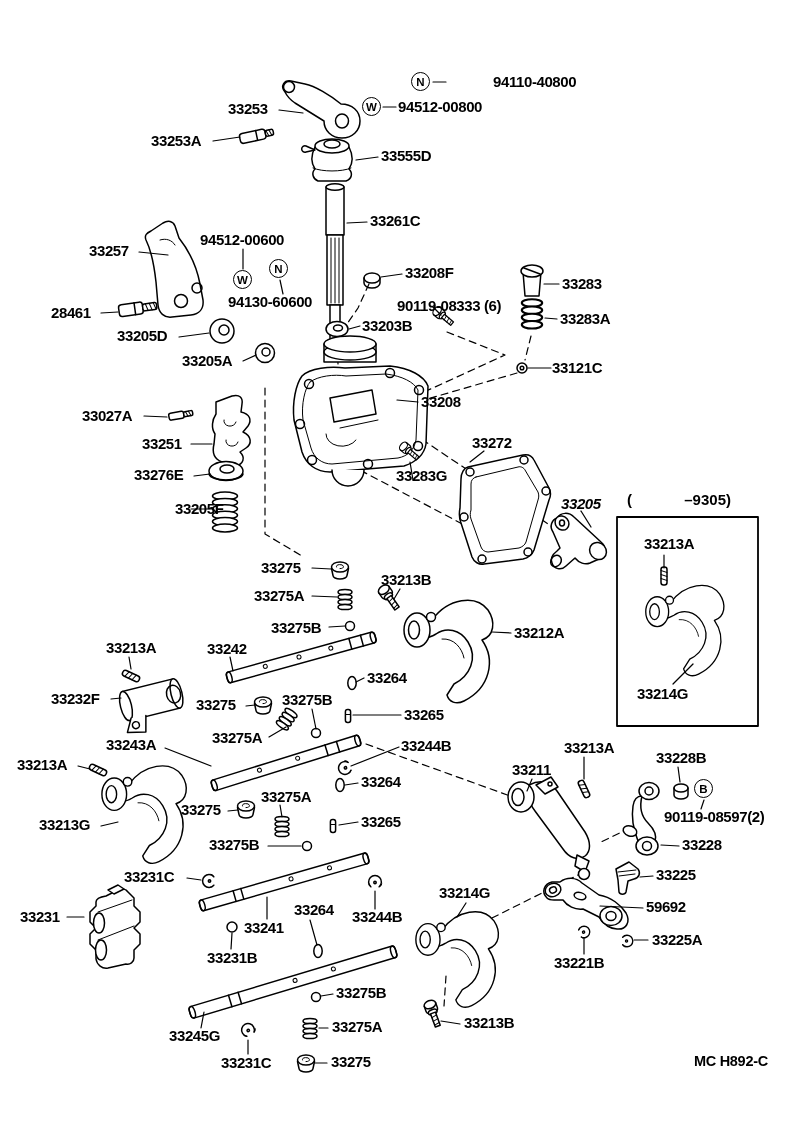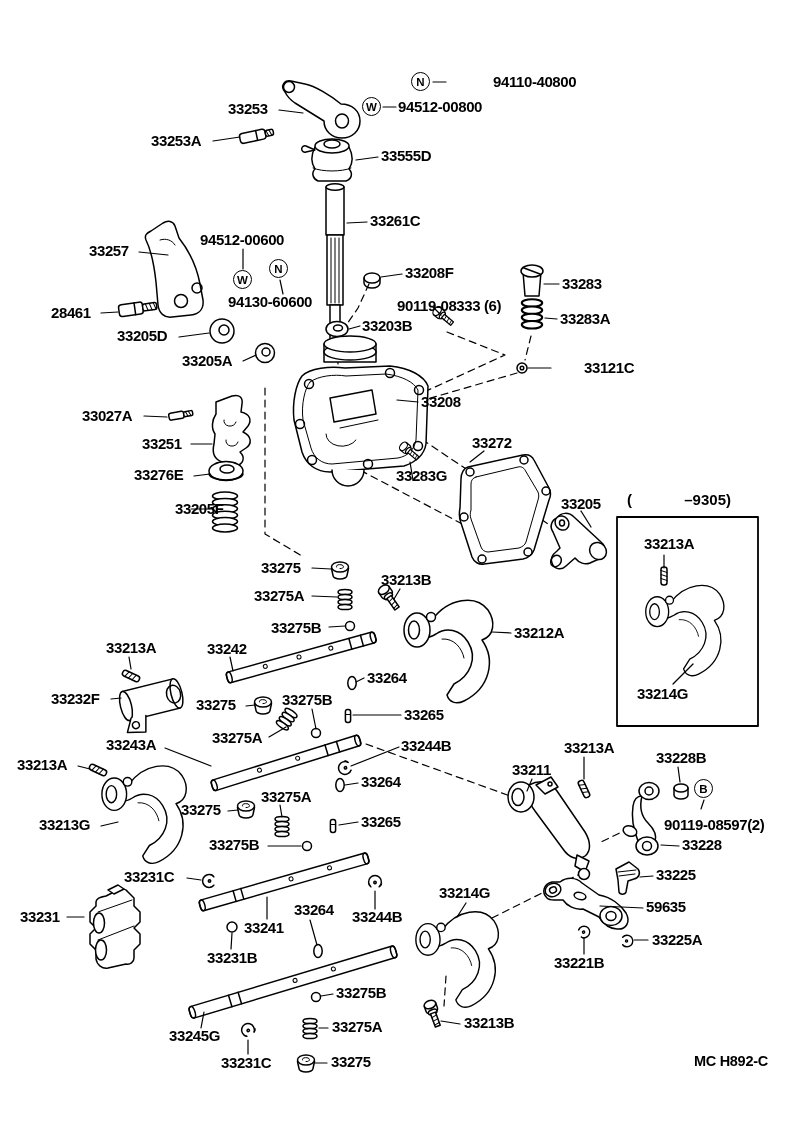--- a/index.html
+++ b/index.html
@@ -435,29 +435,29 @@
       <span class="lbl" style="left: 200px; top: 232px;">94512-00600</span>
       <span class="lbl" style="left: 228px; top: 294px;">94130-60600</span>
       <span class="lbl" style="left: 51px; top: 305px;">28461</span>
       <span class="lbl" style="left: 117px; top: 328px;">33205D</span>
       <span class="lbl" style="left: 182px; top: 353px;">33205A</span>
       <span class="lbl" style="left: 405px; top: 265px;">33208F</span>
       <span class="lbl" style="left: 397px; top: 298px;">90119-08333 (6)</span>
       <span class="lbl" style="left: 362px; top: 318px; text-align: right;">33203B</span>
       <span class="lbl" style="left: 562px; top: 276px;">33283</span>
       <span class="lbl" style="left: 560px; top: 311px;">33283A</span>
-      <span class="lbl" style="left: 584px; top: 360px;">33121C</span>
+      <span class="lbl" style="left: 552px; top: 360px;">33121C</span>
       <span class="lbl" style="left: 82px; top: 408px;">33027A</span>
       <span class="lbl" style="left: 142px; top: 436px;">33251</span>
       <span class="lbl" style="left: 421px; top: 394px;">33208</span>
       <span class="lbl" style="left: 134px; top: 467px;">33276E</span>
       <span class="lbl" style="left: 131px; top: 501px; margin-left: 44px;">33205F</span>
       <span class="lbl" style="left: 396px; top: 468px;">33283G</span>
       <span class="lbl" style="left: 472px; top: 435px;">33272</span>
-      <span class="lbl" style="left: 561px; top: 496px;">33205</span>
+      <span class="lbl" style="left: 561px; top: 496px; font-style: italic;">33205</span>
       <span class="lbl" style="left: 644px; top: 536px;">33213A</span>
       <span class="lbl" style="left: 637px; top: 686px;">33214G</span>
       <span class="lbl" style="left: 261px; top: 560px;">33275</span>
       <span class="lbl" style="left: 254px; top: 588px;">33275A</span>
       <span class="lbl" style="left: 381px; top: 572px;">33213B</span>
       <span class="lbl" style="left: 271px; top: 620px;">33275B</span>
       <span class="lbl" style="left: 207px; top: 641px;">33242</span>
       <span class="lbl" style="left: 514px; top: 625px;">33212A</span>
       <span class="lbl" style="left: 106px; top: 640px;">33213A</span>
       <span class="lbl" style="left: 51px; top: 691px;">33232F</span>
@@ -471,31 +471,31 @@
       <span class="lbl" style="left: 17px; top: 757px;">33213A</span>
       <span class="lbl" style="left: 39px; top: 817px;">33213G</span>
       <span class="lbl" style="left: 181px; top: 802px;">33275</span>
       <span class="lbl" style="left: 261px; top: 789px;">33275A</span>
       <span class="lbl" style="left: 361px; top: 774px;">33264</span>
       <span class="lbl" style="left: 361px; top: 814px;">33265</span>
       <span class="lbl" style="left: 209px; top: 837px;">33275B</span>
       <span class="lbl" style="left: 564px; top: 740px;">33213A</span>
       <span class="lbl" style="left: 512px; top: 762px;">33211</span>
       <span class="lbl" style="left: 656px; top: 750px;">33228B</span>
-      <span class="lbl" style="left: 664px; top: 809px; margin-top: 8px;">90119-08597(2)</span>
+      <span class="lbl" style="left: 664px; top: 809px;">90119-08597(2)</span>
       <span class="lbl" style="left: 682px; top: 837px;">33228</span>
       <span class="lbl" style="left: 124px; top: 869px;">33231C</span>
       <span class="lbl" style="left: 244px; top: 920px;">33241</span>
       <span class="lbl" style="left: 294px; top: 902px;">33264</span>
       <span class="lbl" style="left: 352px; top: 909px;">33244B</span>
       <span class="lbl" style="left: 207px; top: 950px;">33231B</span>
       <span class="lbl" style="left: 20px; top: 909px;">33231</span>
       <span class="lbl" style="left: 439px; top: 885px;">33214G</span>
       <span class="lbl" style="left: 656px; top: 867px;">33225</span>
-      <span class="lbl" style="left: 646px; top: 899px;">59635</span>
+      <span class="lbl" style="left: 646px; top: 899px;">59692</span>
       <span class="lbl" style="left: 652px; top: 932px;">33225A</span>
       <span class="lbl" style="left: 554px; top: 955px;">33221B</span>
       <span class="lbl" style="left: 169px; top: 1028px;">33245G</span>
       <span class="lbl" style="left: 336px; top: 985px;">33275B</span>
       <span class="lbl" style="left: 332px; top: 1019px;">33275A</span>
       <span class="lbl" style="left: 221px; top: 1055px;">33231C</span>
       <span class="lbl" style="left: 331px; top: 1054px;">33275</span>
       <span class="lbl" style="left: 464px; top: 1015px;">33213B</span>
       <span class="sym" style="left: 411px; top: 72px;">N</span>
       <span class="sym" style="left: 362px; top: 97px;">W</span>

